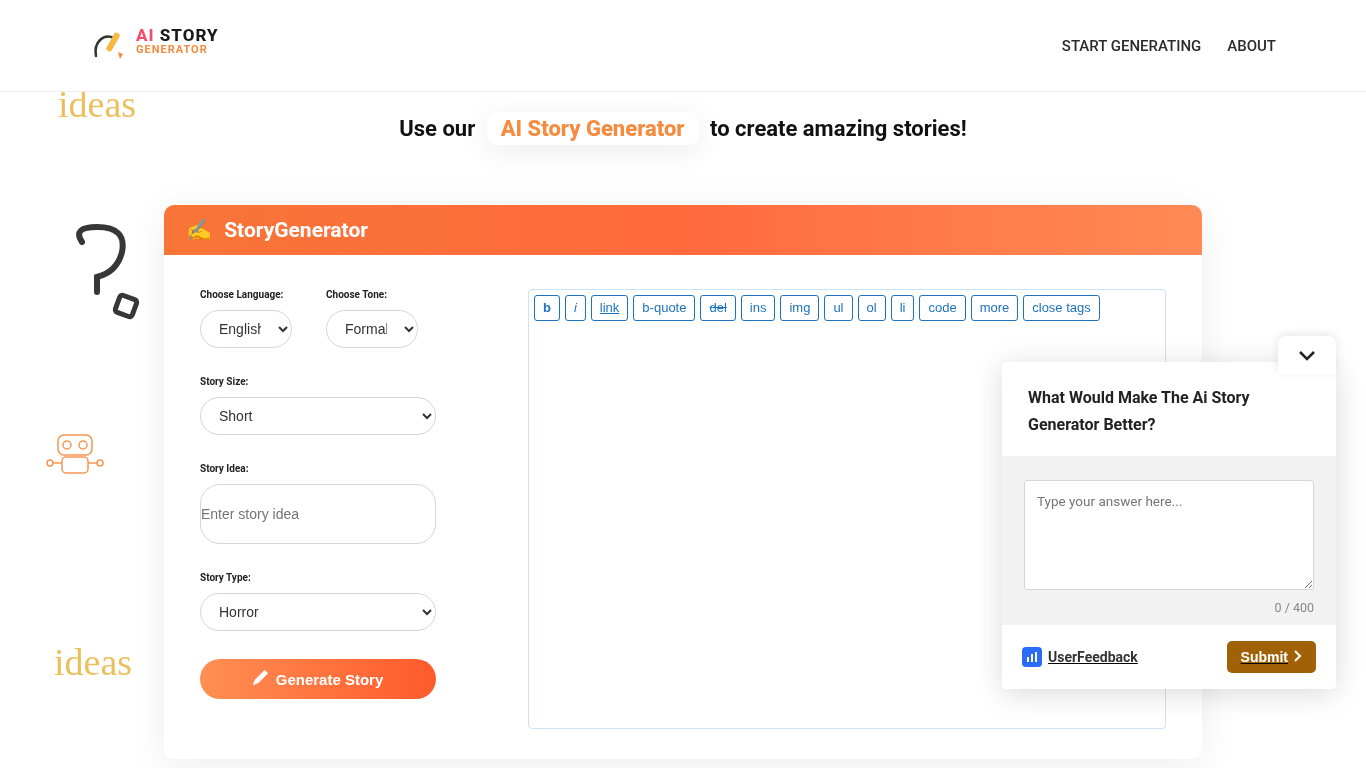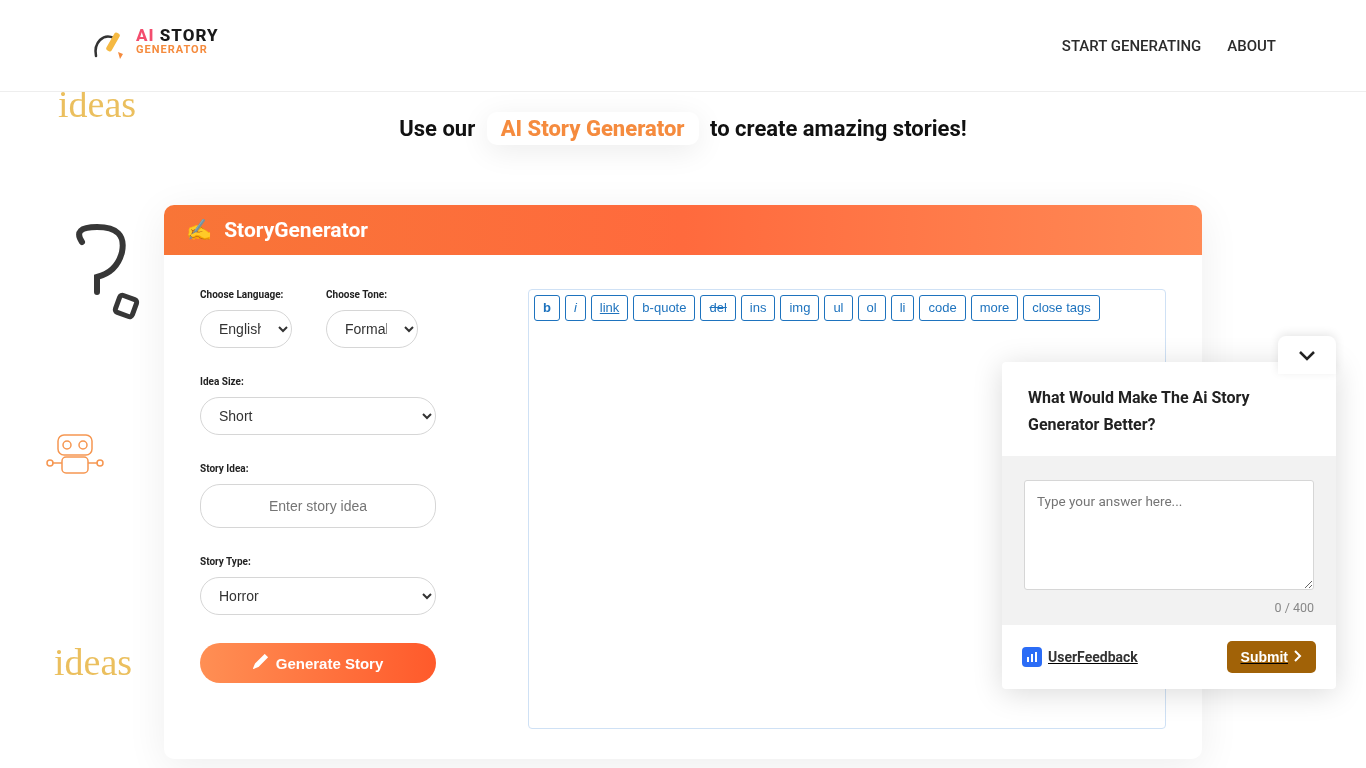--- a/index.html
+++ b/index.html
@@ -34,21 +34,21 @@
 .card-body { display: flex; padding: 34px 36px 30px; gap: 60px; }
 .left-col { width: 268px; flex-shrink: 0; }
 .right-col { flex: 1; }
 
 
 .label { font-size: 10px; font-weight: 700; color: #222; margin-bottom: 10px; display: block; }
 .row { display: flex; gap: 34px; margin-bottom: 28px; }
 .field { margin-bottom: 28px; }
 .select, .input { width: 100%; height: 38px; border: 1px solid #d6d6d6; border-radius: 20px; padding: 0 14px; font-size: 14px; color: #333; background: #fff; outline: none; }
 .select.sm { width: 92px; }
-.input { height: 44px; text-align: center; padding: 10px 0; }
+.input { height: 60px; text-align: left; padding: 10px 0; }
 .generate-btn { width: 236px; height: 40px; border: none; border-radius: 24px; background: linear-gradient(90deg, #ff8f54 0%, #ff5a2b 100%); color: #fff; font-weight: 700; font-size: 15px; display: flex; align-items: center; justify-content: center; gap: 8px; cursor: pointer; }
 
 
 .editor { border: 1px solid #cfe1f5; border-radius: 4px; background: #fff; height: 440px; }
 .toolbar { display: flex; flex-wrap: wrap; gap: 5px; padding: 5px; }
 .tbtn { border: 1px solid #1e73be; background: #fff; color: #1e73be; padding: 3px 8px; font-size: 13px; border-radius: 3px; cursor: pointer; line-height: 1.4; }
 .tbtn.b { font-weight: 700; }
 .tbtn.i { font-style: italic; }
 .tbtn.u { text-decoration: underline; }
 .tbtn.s { text-decoration: line-through; }
@@ -133,21 +133,21 @@
         <div>
           <label class="label">Choose Language:</label>
           <select class="select sm"><option>English</option></select>
         </div>
         <div>
           <label class="label">Choose Tone:</label>
           <select class="select sm"><option>Formal</option></select>
         </div>
       </div>
       <div class="field">
-        <label class="label">Idea Size:</label>
+        <label class="label">Story Size:</label>
         <select class="select" style="width:236px"><option>Short</option></select>
       </div>
       <div class="field">
         <label class="label">Story Idea:</label>
         <input class="input" style="width: 236px;" placeholder="Enter story idea">
       </div>
       <div class="field">
         <label class="label">Story Type:</label>
         <select class="select" style="width:236px"><option>Horror</option></select>
       </div>

